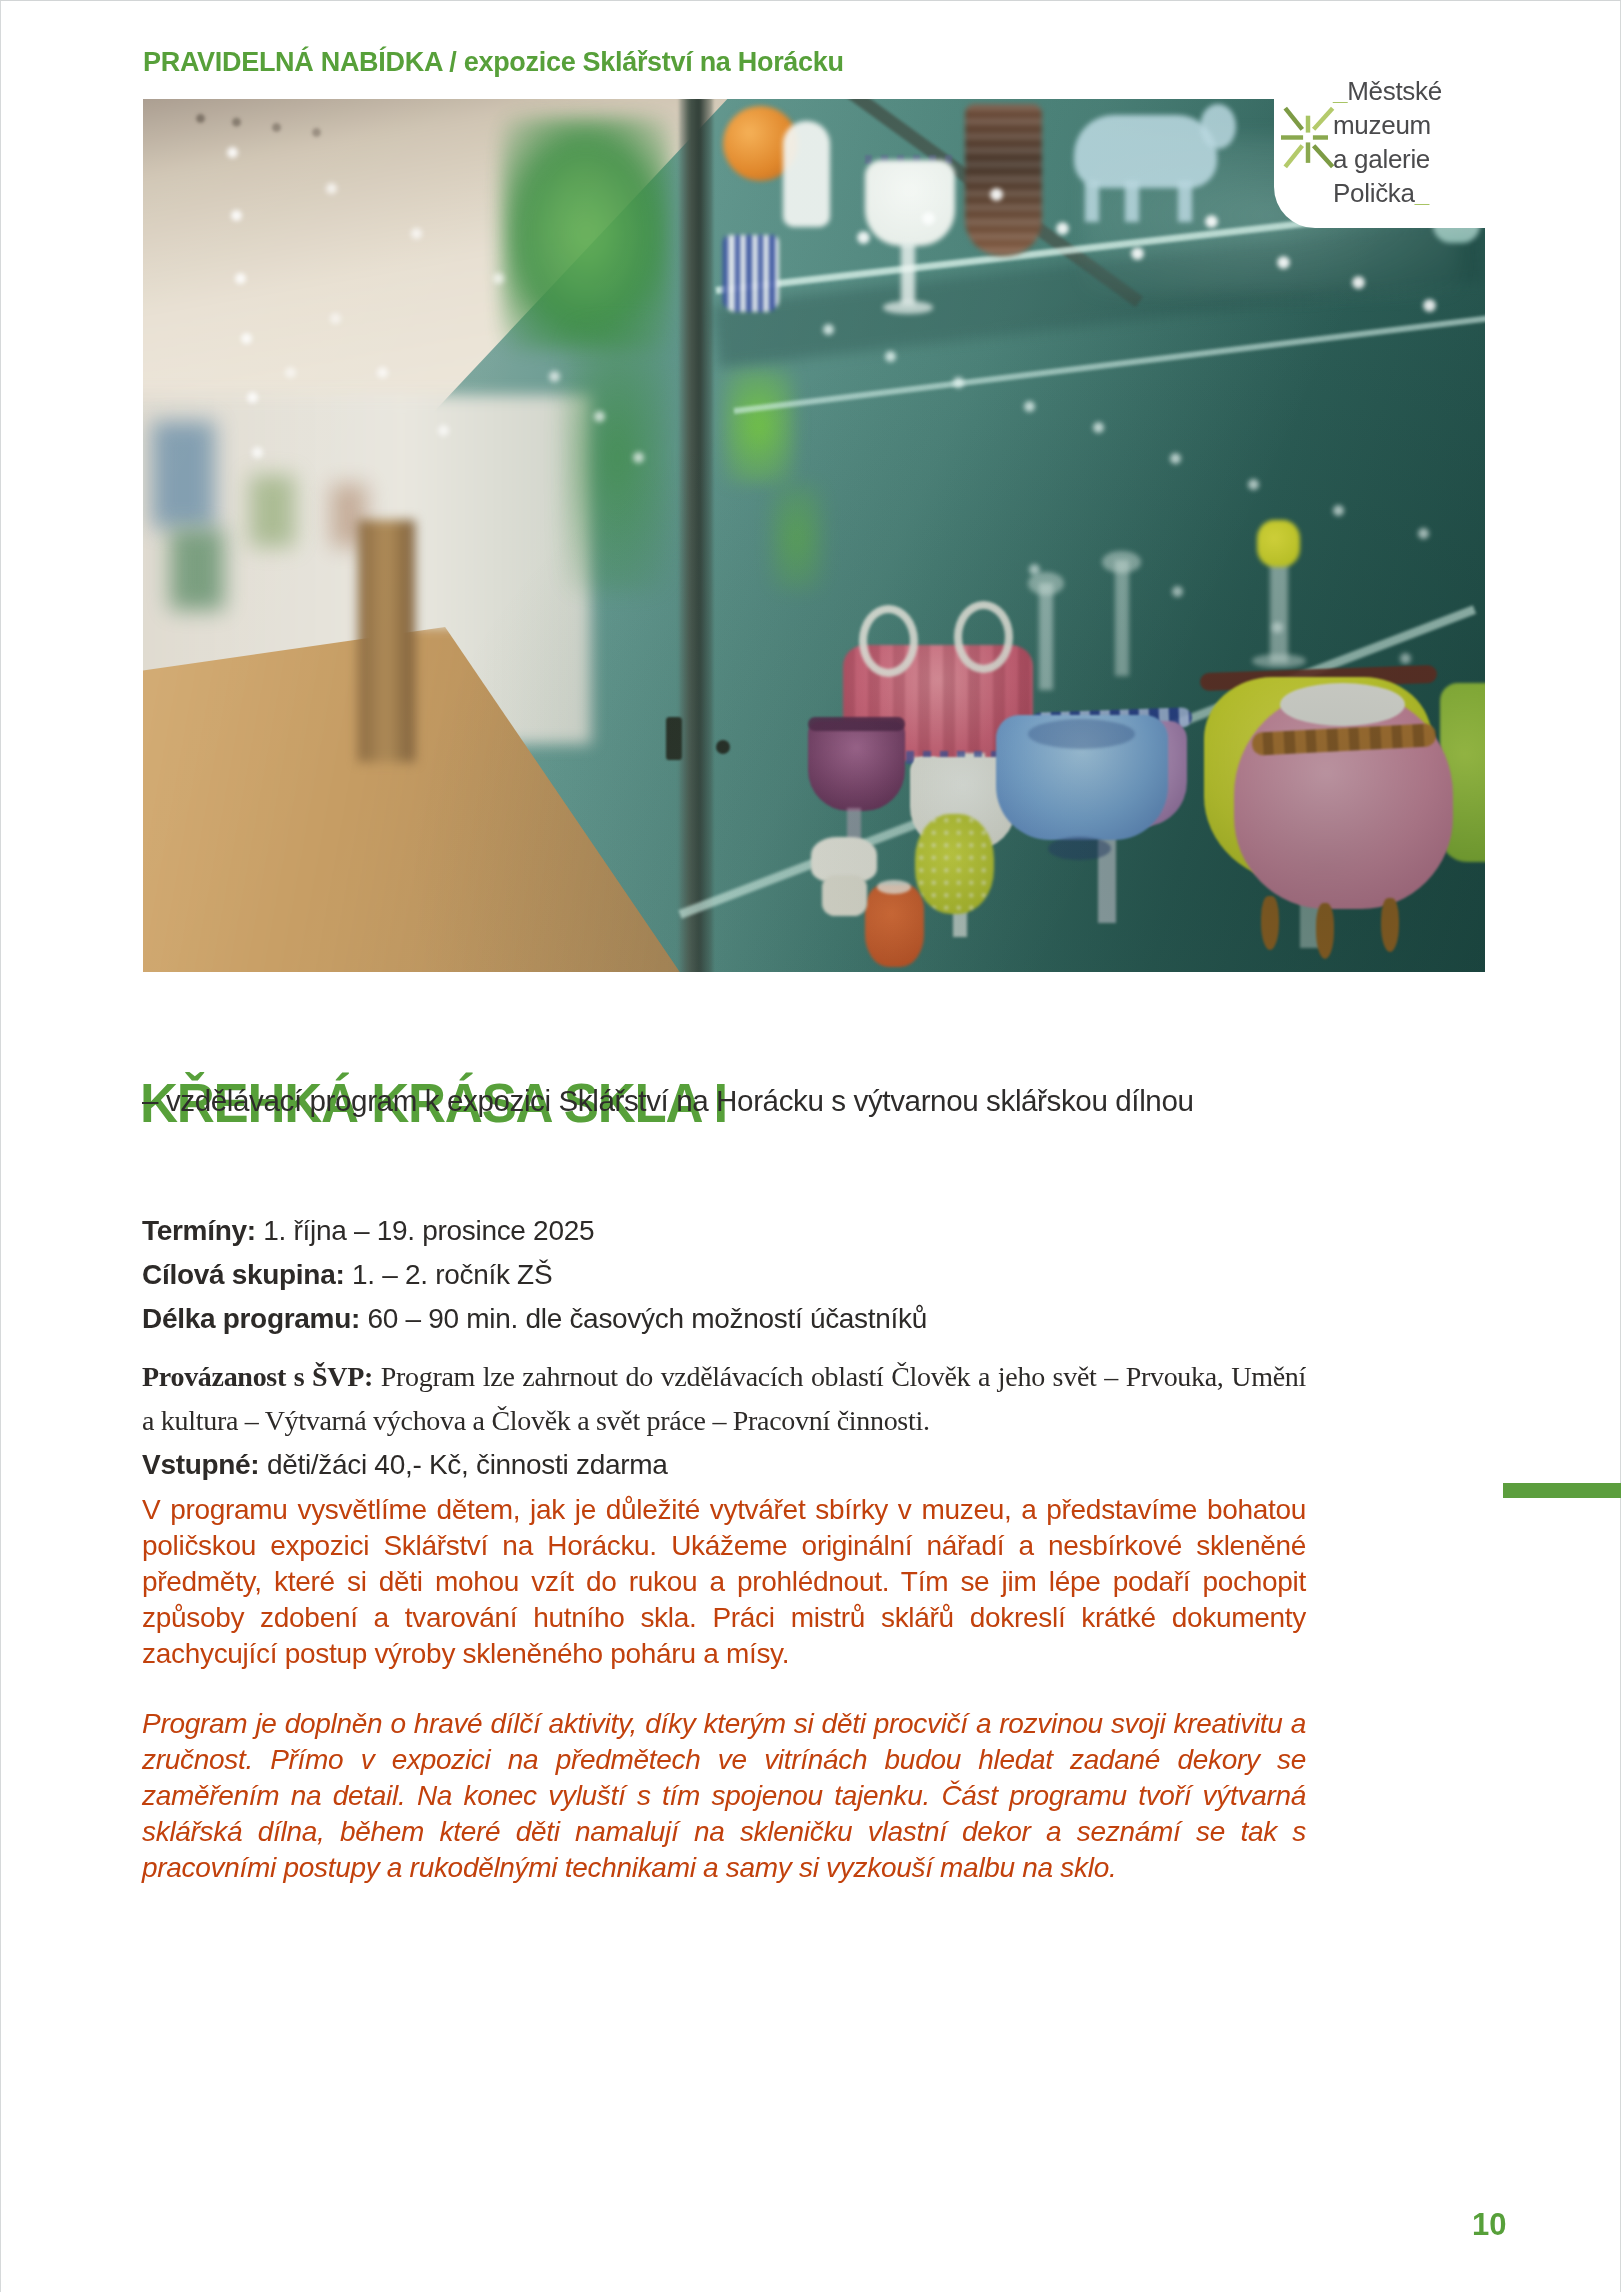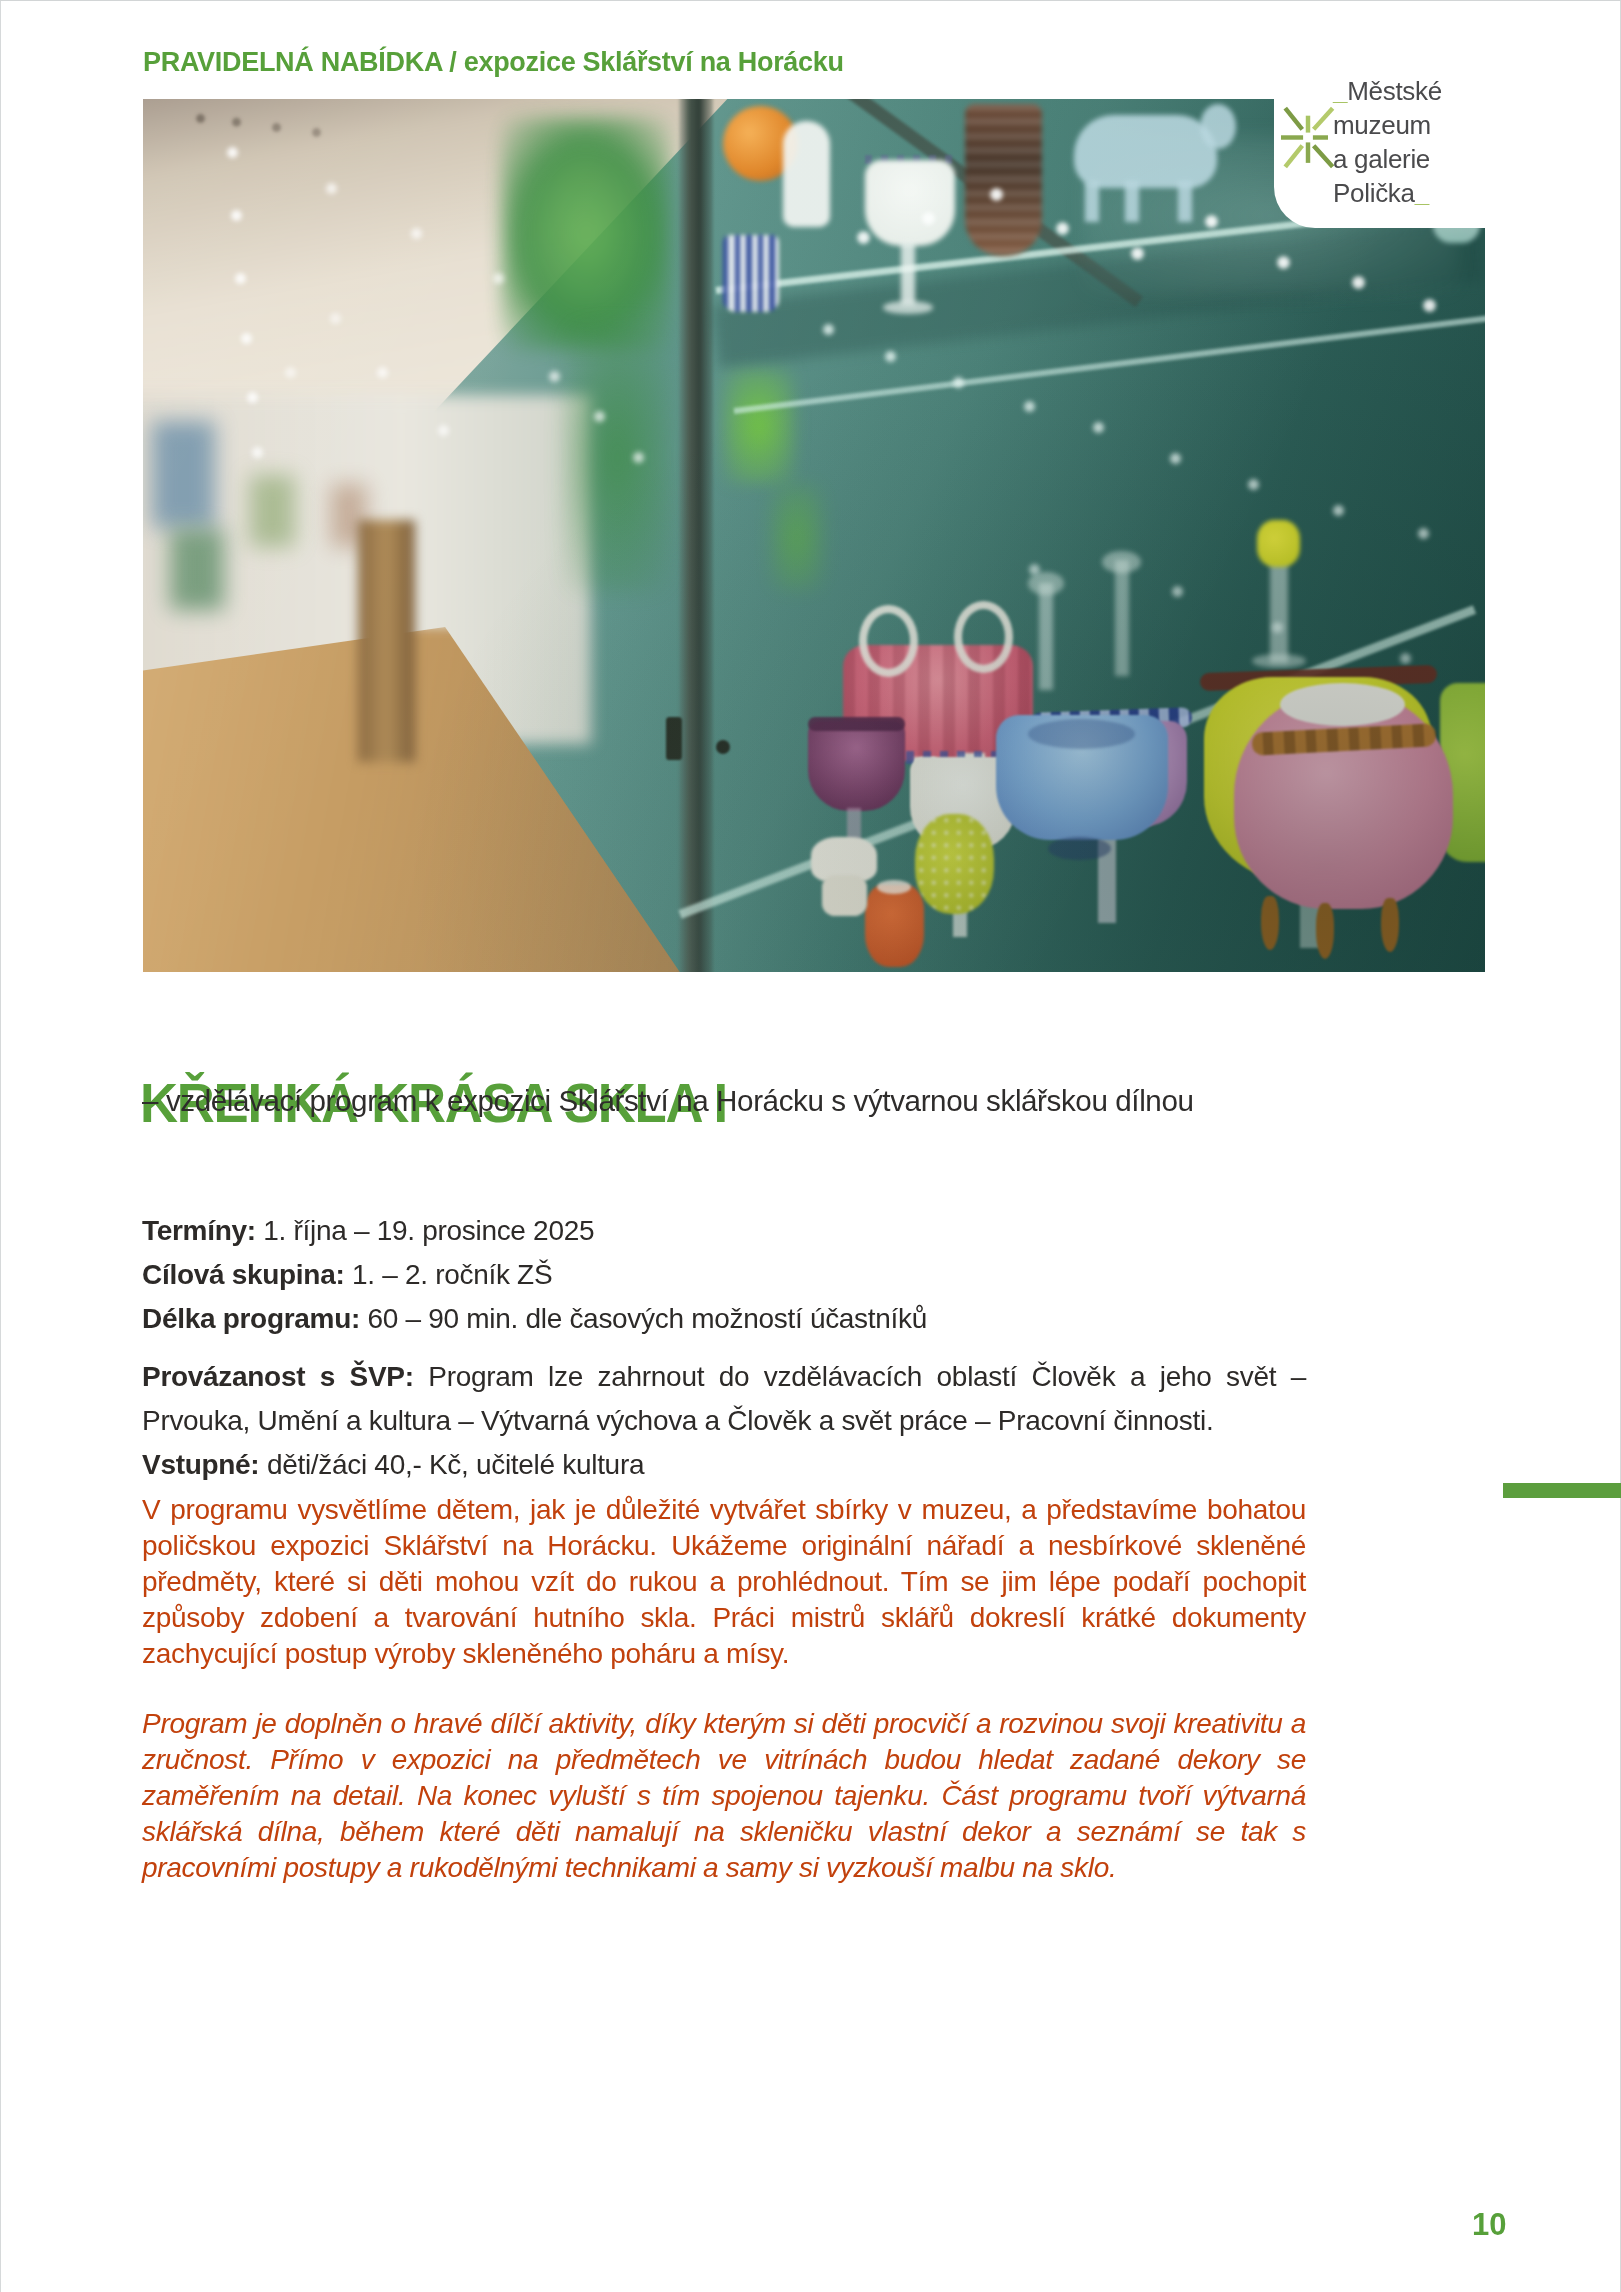--- a/index.html
+++ b/index.html
@@ -33,21 +33,21 @@
   }
   .subtitle{
     position:absolute;left:142px;top:1084px;width:1272px;white-space:nowrap;
     font-size:29.6px;color:#2e2c2b;letter-spacing:-0.4px;
   }
   .details{
     position:absolute;left:142px;top:1209px;width:1164px;
     font-size:28px;line-height:44px;color:#2d2a28;letter-spacing:-0.3px;
   }
   .details p{margin:0;text-align:justify;}
-  .details p.spaced{margin-top:14.3px;}
+  .details p.spaced{margin-top:14.3px;font-family:Liberation Serif, serif;}
   .details .lbl{font-weight:bold;}
   .body-copy{
     position:absolute;left:142px;top:1492px;width:1164px;
     font-size:28px;line-height:36px;color:#c2410c;letter-spacing:-0.3px;text-align:justify;
   }
   .body-copy p{margin:0;}
   .body-copy p + p{margin-top:34px;font-style:italic;}
   .accent-bar{
     position:absolute;left:1503px;top:1483px;width:119px;height:15px;background:#5c9e3e;
   }
@@ -189,21 +189,21 @@
   </div>
 
   <h1 class="title">KŘEHKÁ KRÁSA SKLA I</h1>
   <div class="subtitle">– vzdělávací program k expozici Sklářství na Horácku s výtvarnou sklářskou dílnou</div>
 
   <div class="details">
     <p><span class="lbl">Termíny:</span> <span>1. října – 19. prosince 2025</span></p>
     <p><span class="lbl">Cílová skupina:</span> <span>1. – 2. ročník ZŠ</span></p>
     <p><span class="lbl">Délka programu:</span> <span>60 – 90 min. dle časových možností účastníků</span></p>
     <p class="spaced"><span class="lbl">Provázanost s ŠVP:</span> <span>Program lze zahrnout do vzdělávacích oblastí Člověk a jeho svět – Prvouka, Umění a kultura – Výtvarná výchova a Člověk a svět práce – Pracovní činnosti.</span></p>
-    <p><span class="lbl">Vstupné:</span> <span>děti/žáci 40,- Kč, učitelé kultura</span></p>
+    <p><span class="lbl">Vstupné:</span> <span>děti/žáci 40,- Kč, činnosti zdarma</span></p>
   </div>
 
   <div class="body-copy">
     <p>V programu vysvětlíme dětem, jak je důležité vytvářet sbírky v muzeu, a představíme bohatou poličskou expozici Sklářství na Horácku. Ukážeme originální nářadí a nesbírkové skleněné předměty, které si děti mohou vzít do rukou a prohlédnout. Tím se jim lépe podaří pochopit způsoby zdobení a tvarování hutního skla. Práci mistrů sklářů dokreslí krátké dokumenty zachycující postup výroby skleněného poháru a mísy.</p>
     <p>Program je doplněn o hravé dílčí aktivity, díky kterým si děti procvičí a rozvinou svoji kreativitu a zručnost. Přímo v expozici na předmětech ve vitrínách budou hledat zadané dekory se zaměřením na detail. Na konec vyluští s tím spojenou tajenku. Část programu tvoří výtvarná sklářská dílna, během které děti namalují na skleničku vlastní dekor a seznámí se tak s pracovními postupy a rukodělnými technikami a samy si vyzkouší malbu na sklo.</p>
   </div>
 
   <div class="accent-bar"></div>
 
   <div class="page-number">10</div>

